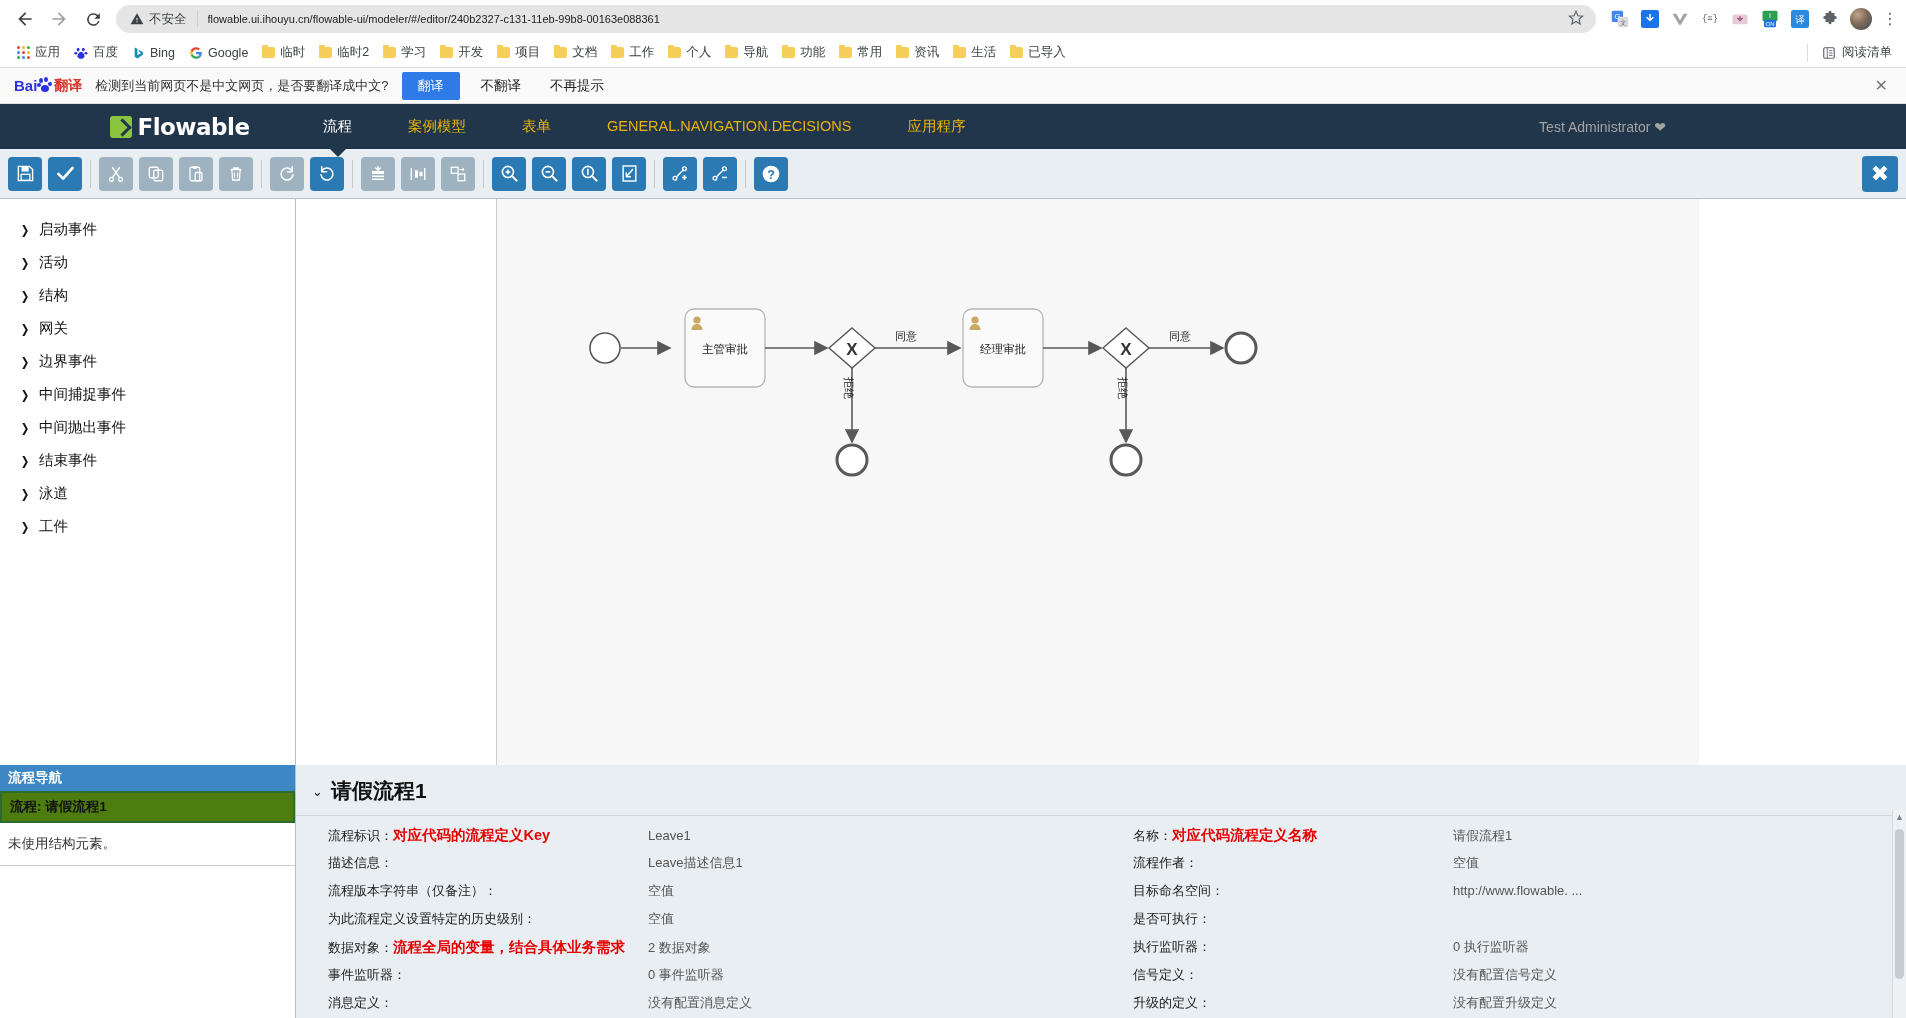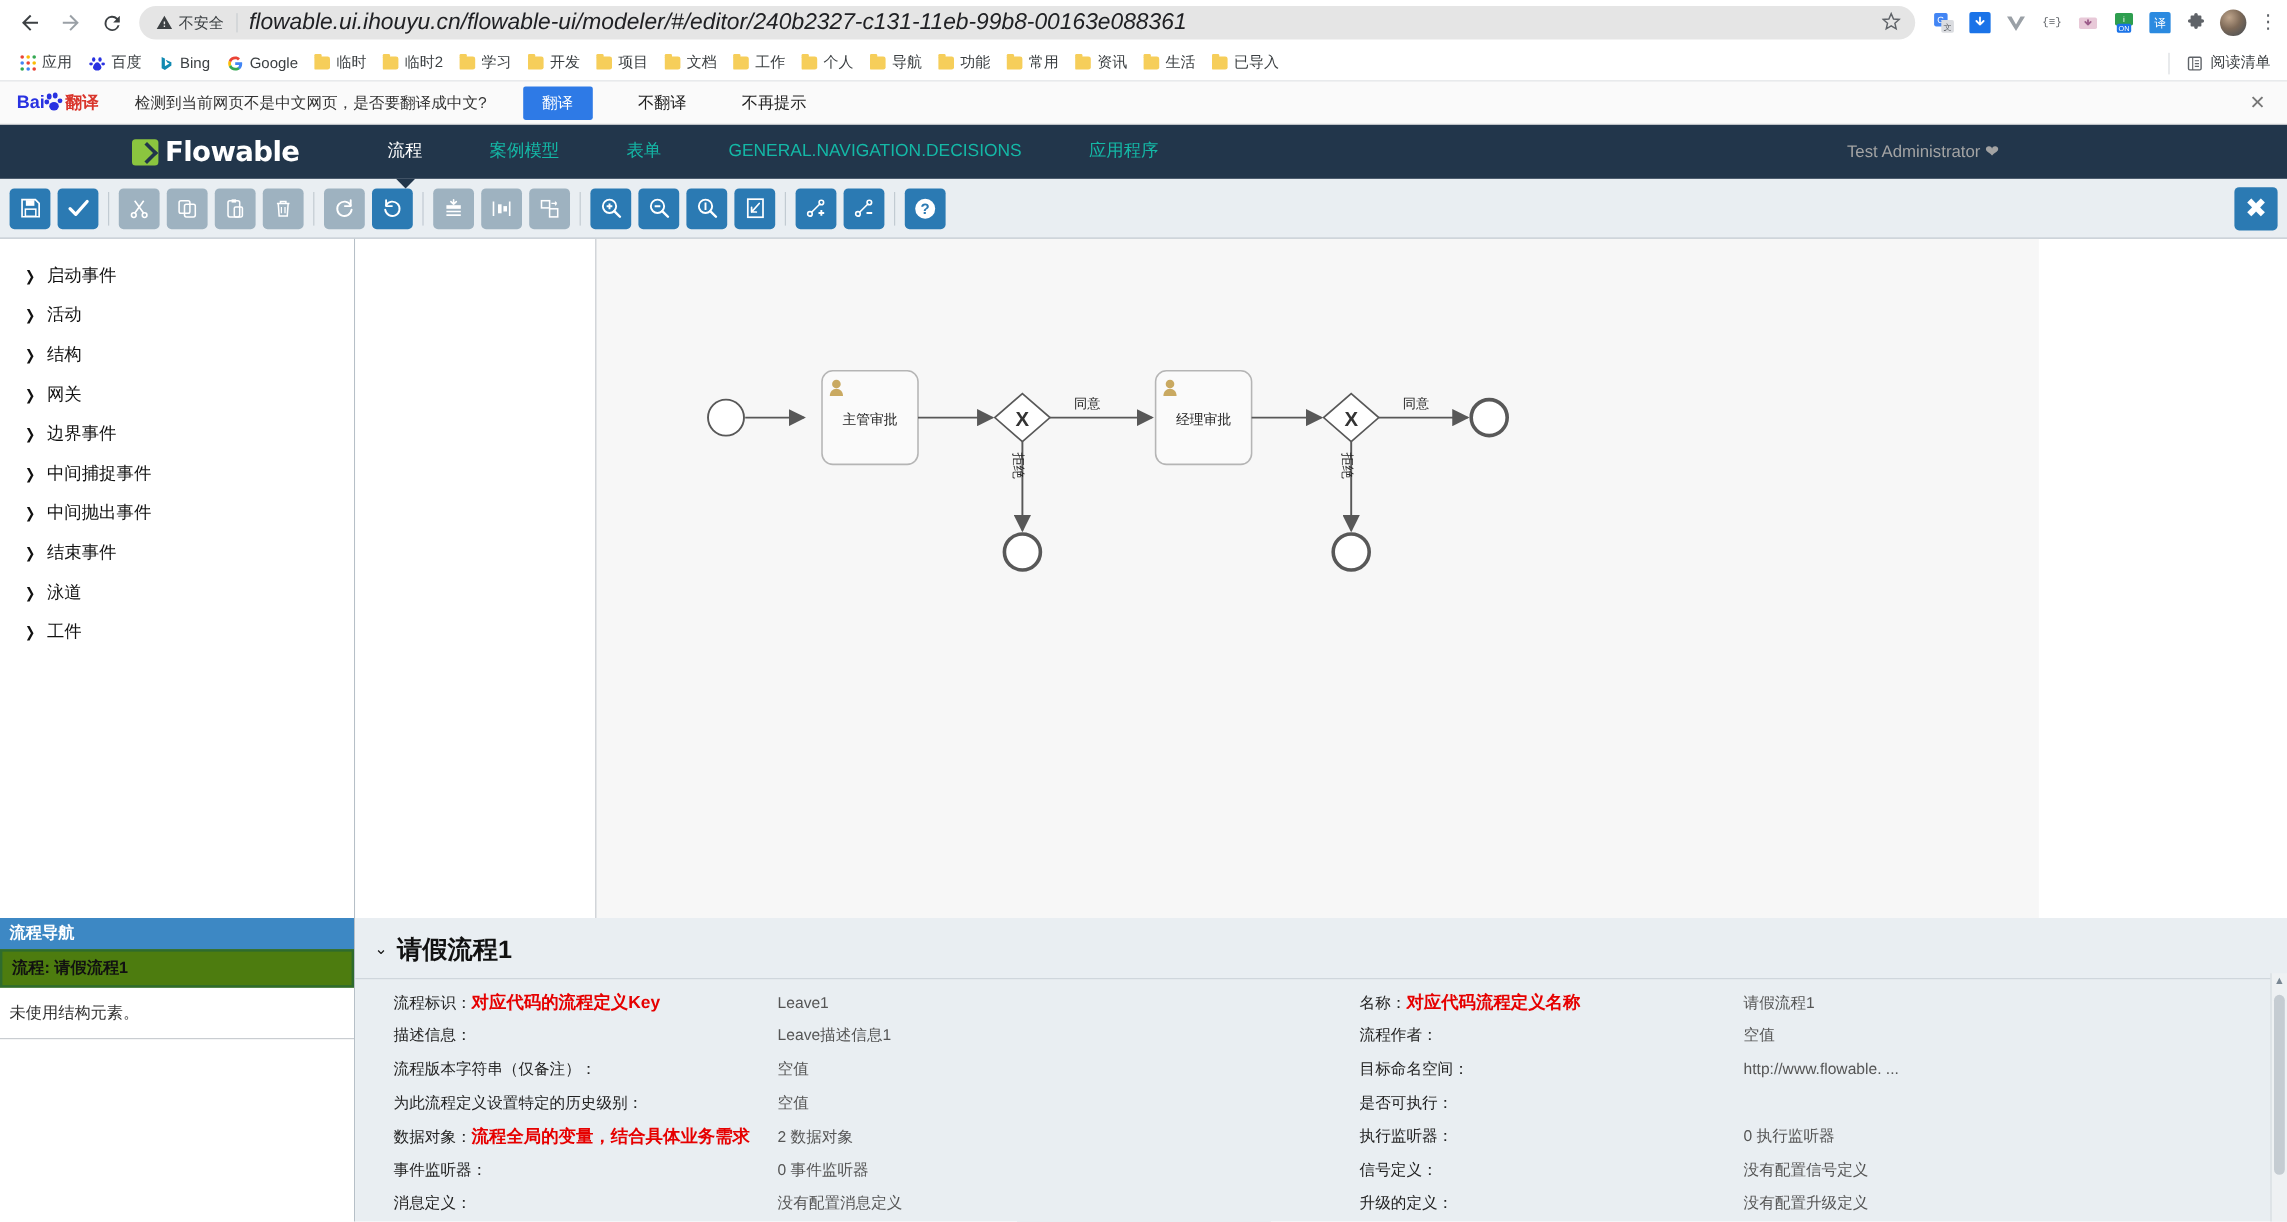--- a/index.html
+++ b/index.html
@@ -12,21 +12,21 @@
   
   .browser { width:1906px; }
   .nav-bar { height:38px; display:flex; align-items:center; padding:0 8px; background:#ffffff; }
   .nav-btn { width:34px; height:34px; display:flex; align-items:center; justify-content:center;
              color:#5f6368; border-radius:50%; flex:0 0 auto; }
   .nav-btn svg { display:block; }
   .omnibox { flex:1 1 auto; height:28px; margin:0 8px 0 6px; background:#e5e5e5; border-radius:14px;
              display:flex; align-items:center; padding:0 12px 0 14px; min-width:0; }
   .omni-warn { display:flex; align-items:center; gap:5px; color:#3c4043; font-size:12.5px; white-space:nowrap; }
   .omni-sep { width:1px; height:16px; background:#c9cdd1; margin:0 10px; }
-  .omni-url { flex:1 1 auto; color:#202124; font-size:19px; white-space:nowrap; overflow:hidden; text-overflow:clip;font-style:italic; }
+  .omni-url { flex:1 1 auto; color:#202124; font-size:11px; white-space:nowrap; overflow:hidden; text-overflow:clip; }
   .omni-star { color:#5f6368; margin-left:8px; }
   .ext-row { display:flex; align-items:center; gap:10px; padding-left:6px; flex:0 0 auto; }
   .ext-ic { width:20px; height:20px; display:flex; align-items:center; justify-content:center;
             font-size:11px; border-radius:3px; overflow:hidden; position:relative; }
   .avatar-ic { width:22px; height:22px; border-radius:50%;
     background: radial-gradient(circle at 35% 30%, #bfa58c 0%, #7e6a58 45%, #3f4a55 100%); }
   .kebab { color:#5f6368; font-size:16px; letter-spacing:0; line-height:1; width:16px; text-align:center; }
 
   .bm-bar { height:30px; display:flex; align-items:center; padding:0 10px; background:#ffffff;
             border-bottom:1px solid #dadce0; }
@@ -36,42 +36,42 @@
   .bm-folder:after { content:""; position:absolute; left:0; top:-2px; width:6px; height:3px;
                      background:#f6ce5a; border-radius:1px 1px 0 0; }
   .bm-right { margin-left:auto; display:flex; align-items:center; gap:6px; color:#3c4043; font-size:12.5px; padding-right:4px; }
   .bm-rule { width:1px; height:18px; background:#dadce0; margin-right:8px; }
   .apps-grid { display:grid; grid-template-columns:repeat(3,3px); grid-template-rows:repeat(3,3px);
                gap:2px; flex:0 0 auto; }
   .apps-grid i { width:3px; height:3px; border-radius:50%; display:block; }
 
   
   .xbar { height:36px; background:#fafafa; border-bottom:1px solid #e0e0e0;
-          display:flex; align-items:center; padding:0 14px; gap:30px; }
+          display:flex; align-items:center; padding:0 14px; gap:13px; }
   .baidu-logo { font-weight:bold; font-size:15px; display:flex; align-items:center; gap:1px;}
   .baidu-bai { color:#2932e1; }
   .baidu-paw { width:15px; height:15px; position:relative; display:inline-block; }
   .baidu-paw i { position:absolute; background:#2932e1; border-radius:50%; }
   .baidu-fanyi { color:#d9352b; font-size:14px; }
   .xbar-msg { color:#333; font-size:13px; }
   .xbtn-primary { background:#2e7ae6; color:#fff; border:none; padding:5px 16px; font-size:13px;
                   border-radius:2px; font-family:inherit; }
   .xbtn-plain { background:transparent; border:none; color:#222; font-size:13.5px; font-family:inherit; padding:5px 8px;}
   .xbar-close { margin-left:auto; color:#777; font-size:16px; padding-right:4px;}
 
   
   .fl-header { height:45px; background:#22364b; display:flex; align-items:center; position:relative; }
   .fl-logo { width:160px; display:flex; align-items:center; justify-content:center; gap:5px;
              margin-left:100px; }
   .fl-logo-mark { width:22px; height:22px; background:#8bc53f; border-radius:3px; position:relative; flex:0 0 auto;}
   .fl-logo-mark:after { content:""; position:absolute; left:6px; top:5px; width:10px; height:10px;
                         border-top:3px solid #22364b; border-right:3px solid #22364b; transform:rotate(45deg); }
   .fl-logo-txt { color:#fff; font-size:23px; font-weight:bold; letter-spacing:-0.5px; font-family:"DejaVu Sans", sans-serif;}
   .fl-nav { display:flex; align-items:center; gap:0; margin-left:35px; }
-  .fl-nav-item { color:#14b8a6; font-size:14.5px; padding:0 28px; line-height:45px; position:relative; white-space:nowrap;}
+  .fl-nav-item { color:#eab308; font-size:14.5px; padding:0 28px; line-height:45px; position:relative; white-space:nowrap;}
   .fl-nav-item.active { color:#ffffff; }
   .fl-nav-item.active:after { content:""; position:absolute; left:50%; bottom:-8px; transform:translateX(-50%);
       border-left:8px solid transparent; border-right:8px solid transparent; border-top:8px solid #22364b; }
   .fl-user { margin-left:auto; margin-right:240px; color:#a3a3a3; font-size:14px; white-space:nowrap;}
 
   
   .tb { height:50px; background:#e9eef2; display:flex; align-items:center; padding:0 8px; gap:0;
         border-bottom:1px solid #b6bfc7; }
   .tb-btn { width:34px; height:34px; border-radius:4px; display:flex; align-items:center; justify-content:center;
             margin-right:6px; flex:0 0 auto; }

